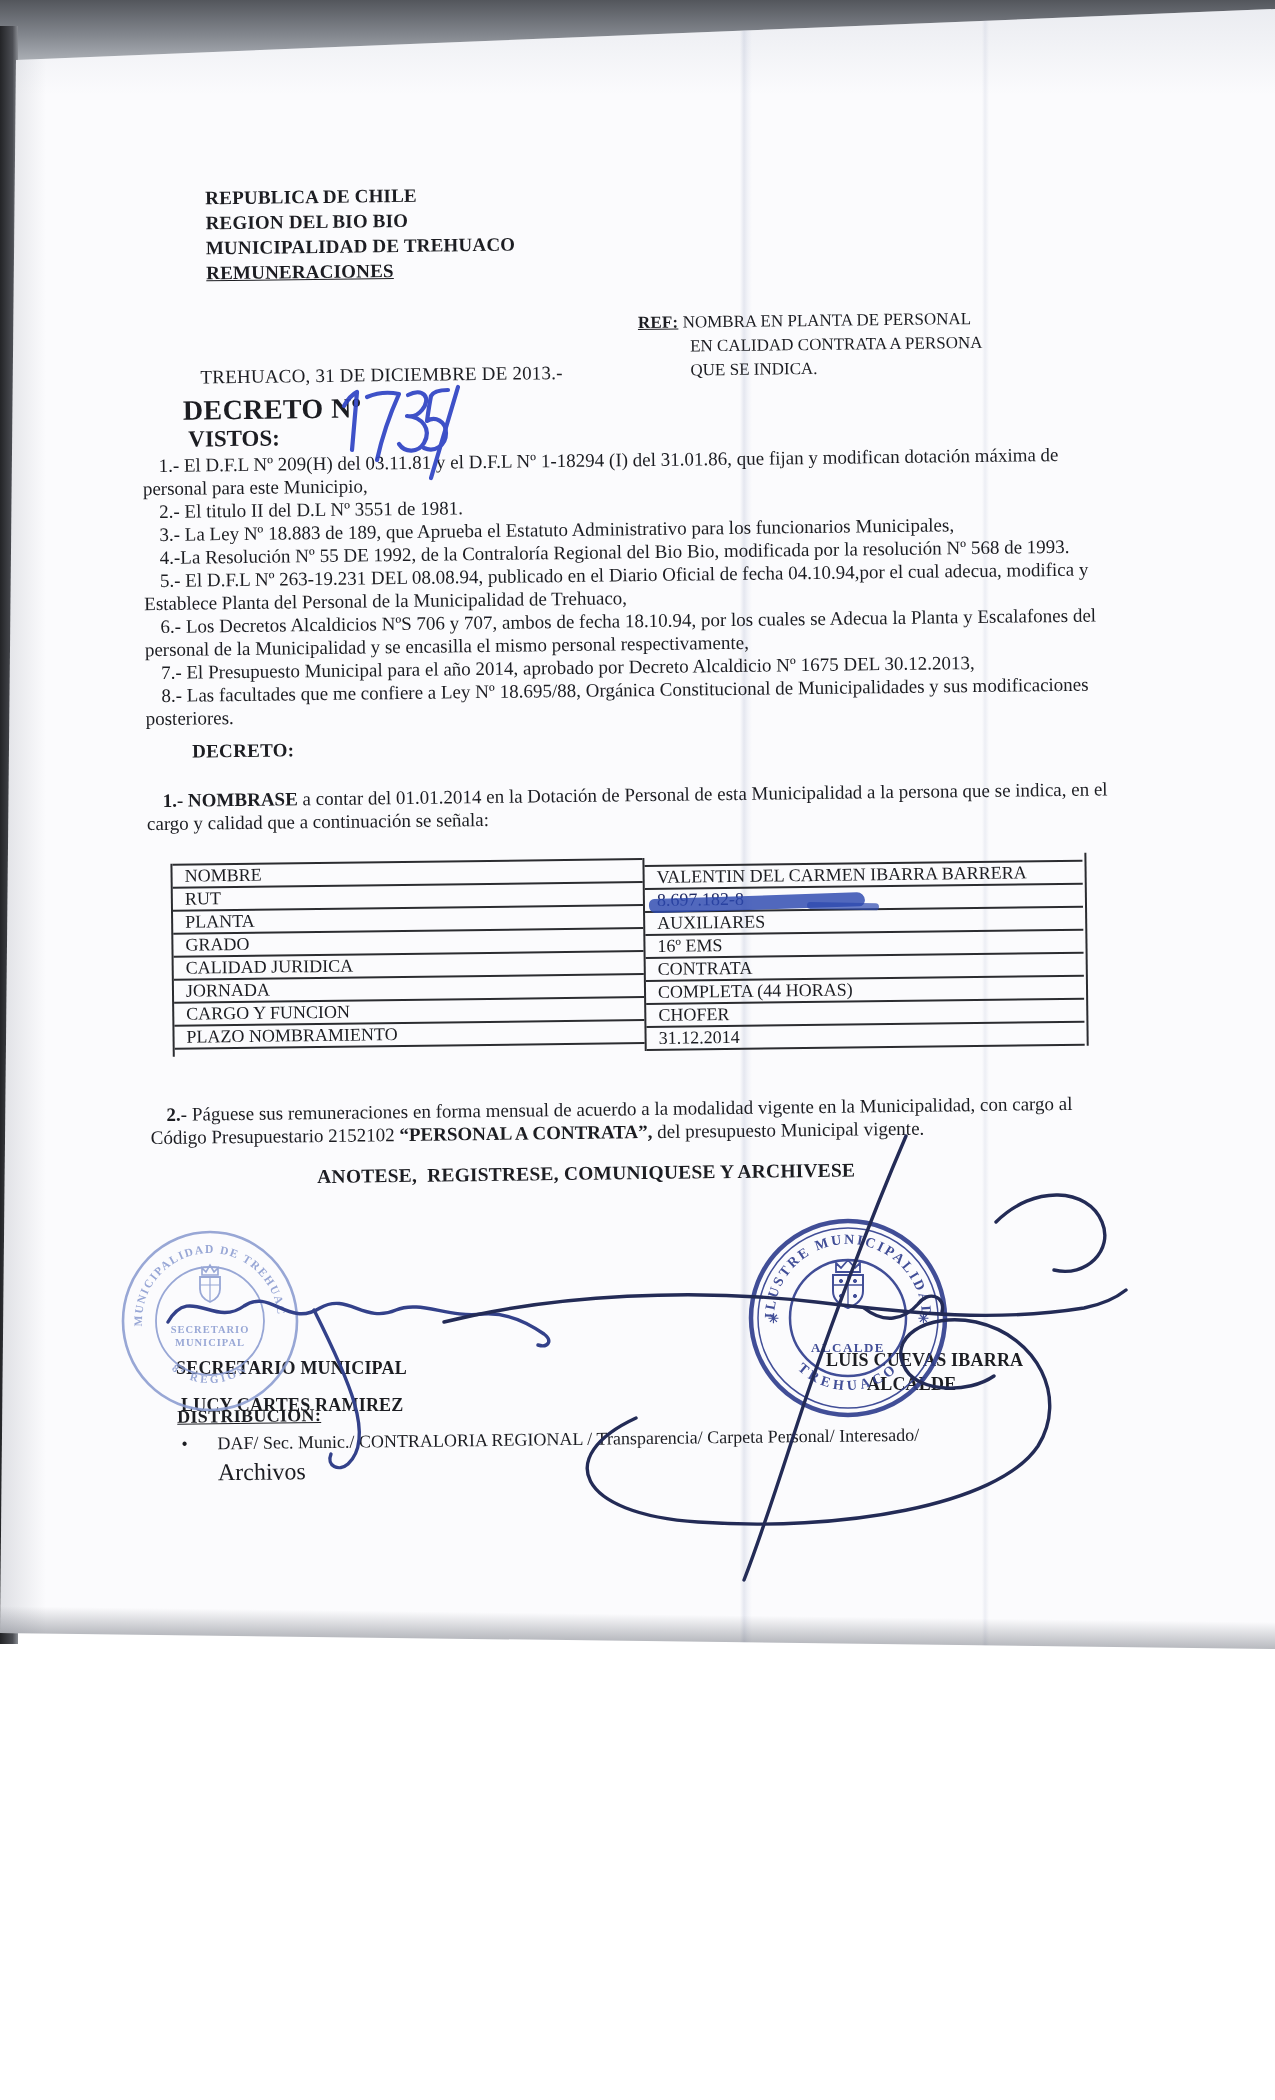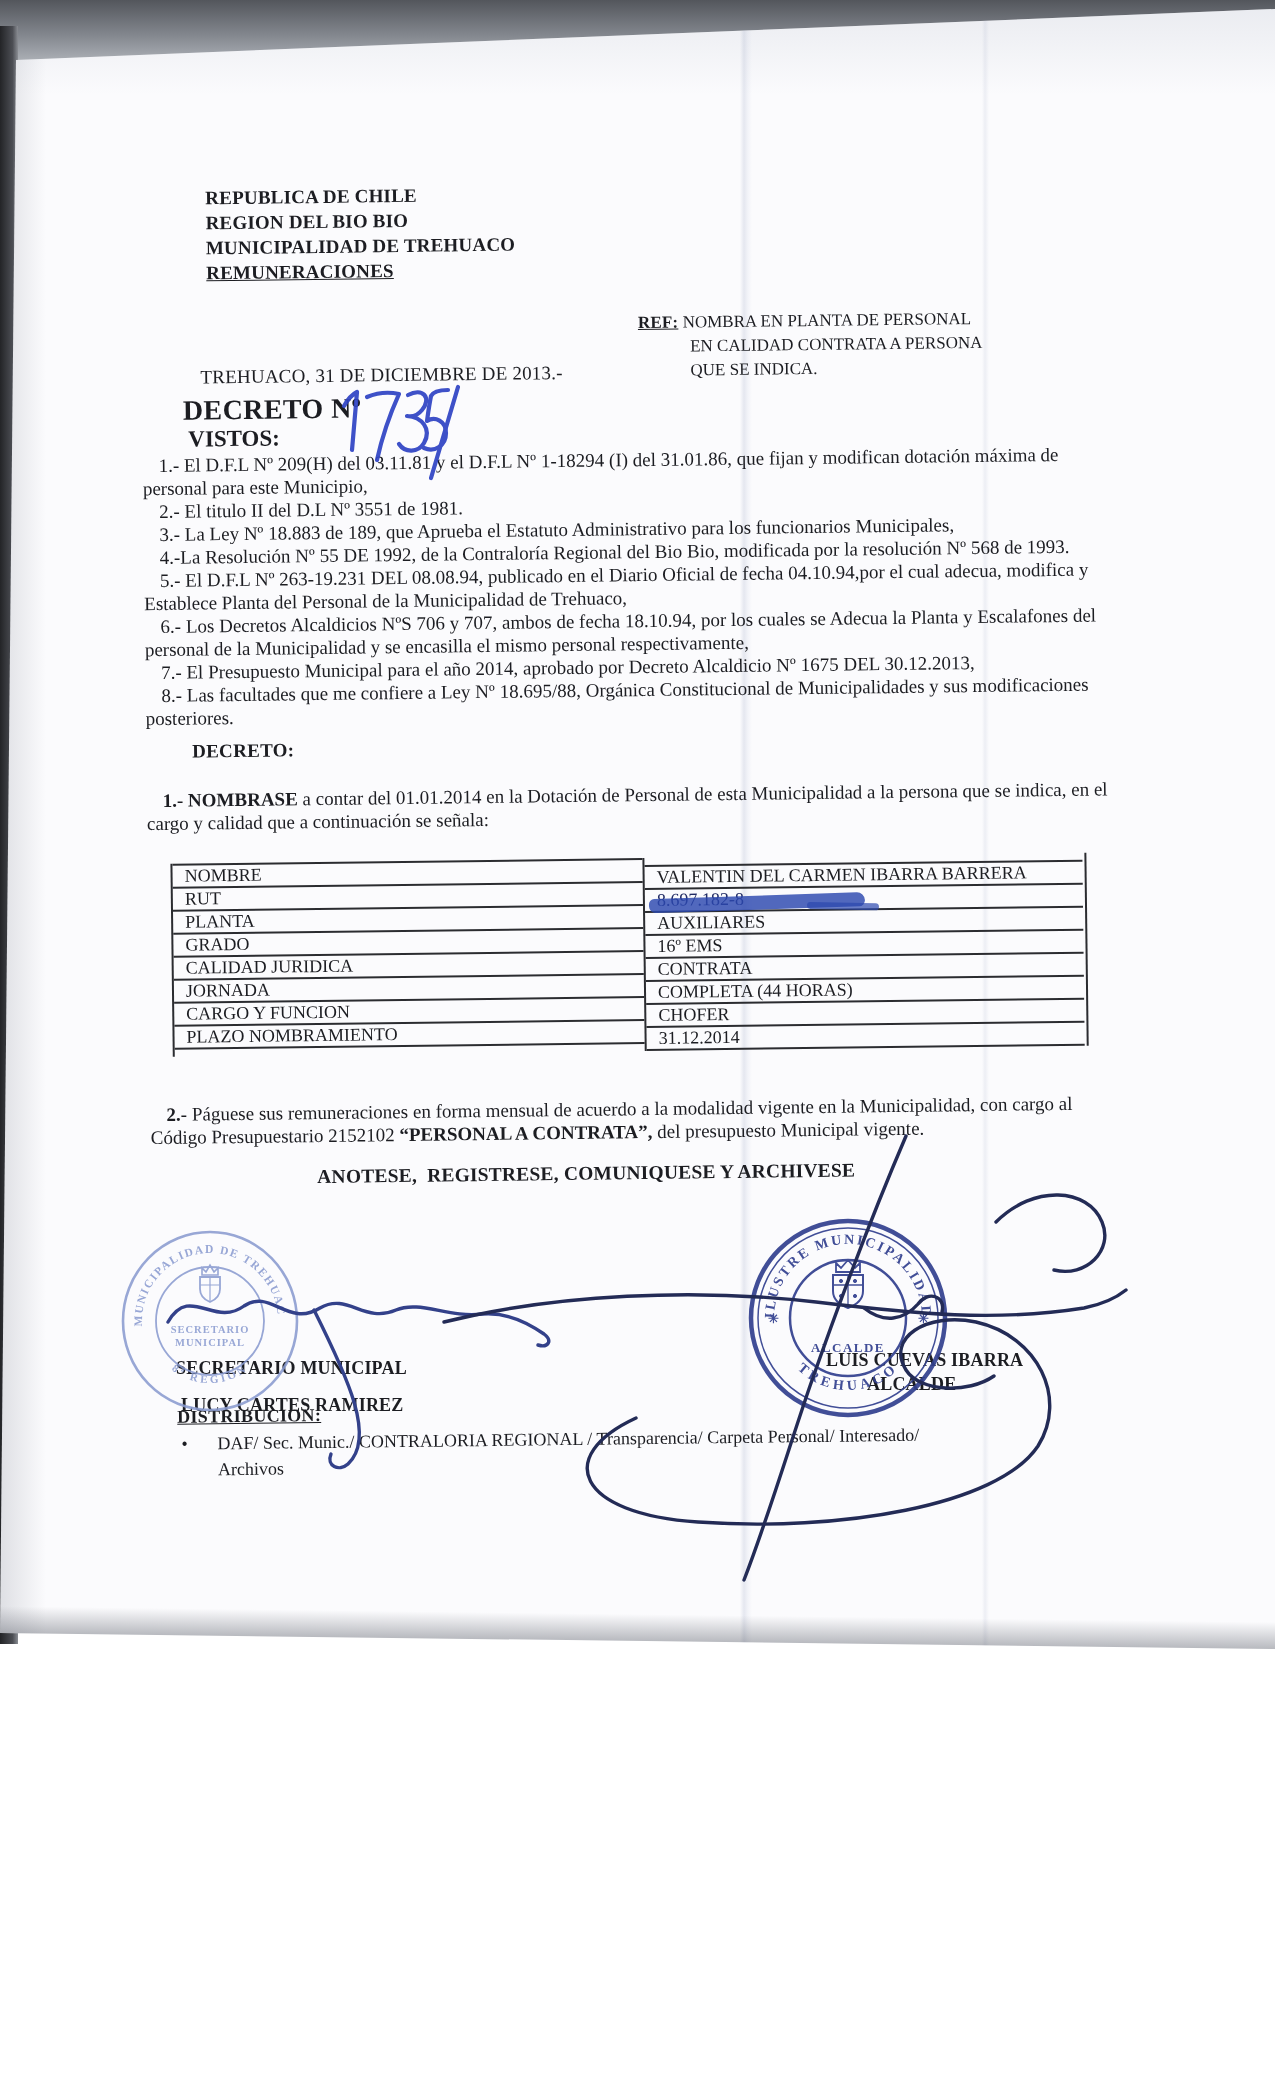--- a/index.html
+++ b/index.html
@@ -48,21 +48,21 @@
   .tdiv{position:absolute;left:470px;top:0;height:193px;border-left:2px solid #2b2c30;}
   .rut-wrap{position:relative;display:inline-block;color:#232d66;}
   .redact{position:absolute;left:-8px;top:7px;width:216px;height:14px;background:#2b47ae;opacity:.82;
           border-radius:8px 12px 9px 10px;transform:rotate(-1.2deg);}
   .redact2{position:absolute;left:150px;top:15px;width:72px;height:7px;background:#2b47ae;opacity:.7;
           border-radius:6px;transform:rotate(2deg);}
   
   .dist-h{left:166px;top:1404px;font-size:18px;font-weight:bold;text-decoration:underline;letter-spacing:.3px;}
   .dist-l1{left:170px;top:1431px;font-size:18px;}
   .dist-l1 .blt{display:inline-block;width:36px;}
-  .dist-l2{left:206px;top:1457px;font-size:18px;text-align:right;}
+  .dist-l2{left:206px;top:1457px;font-size:24px;text-align:right;}
   
   .names{font-weight:bold;font-size:18px;line-height:22px;letter-spacing:.2px;}
   .z2{z-index:2;} .z3{z-index:3;} .z4{z-index:4;}
   .hidden-data{position:absolute;width:1px;height:1px;overflow:hidden;clip-path:inset(50%);}
   svg{display:block;}
 </style>
 </head>
 <body>
 
 <div class="abs bg-top"></div>

